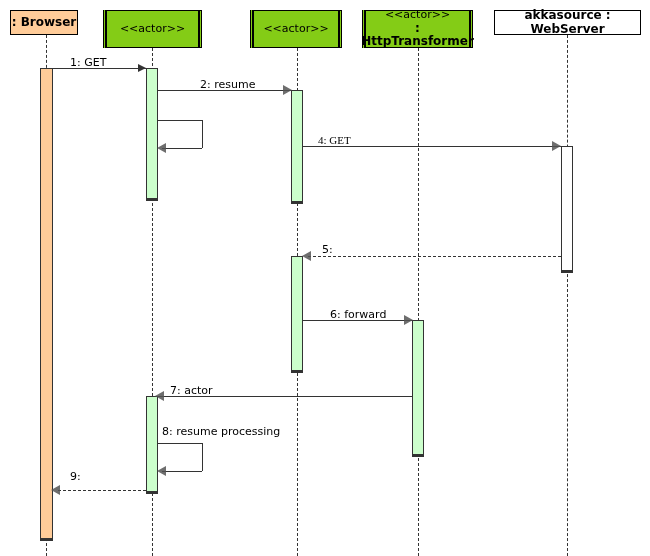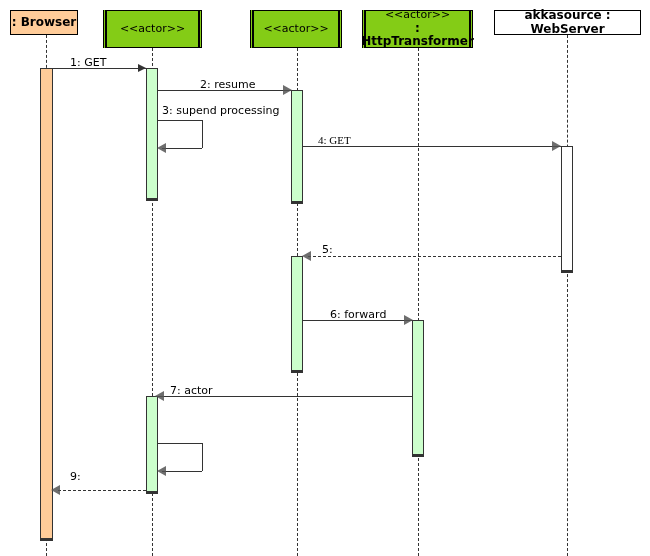--- a/index.html
+++ b/index.html
@@ -168,21 +168,20 @@
   <div class="msglabel" style="left:70px; top:56px;">1: GET</div>
 
   <div class="msgline" style="left:158px; top:90px; width:133px;"></div>
   <div class="arrowhead open-right" style="left:283px; top:85px;"></div>
   <div class="msglabel" style="left:200px; top:78px;">2: resume</div>
 
   <div class="msgline" style="left:158px; top:120px; width:44px;"></div>
   <div class="vline" style="left:202px; top:120px; height:28px;"></div>
   <div class="msgline" style="left:162px; top:148px; width:40px;"></div>
   <div class="arrowhead open-left" style="left:157px; top:143px;"></div>
-  <div class="msglabel" style="left:162px; top:104px;">3: supend processing</div>
 
   <div class="msgline" style="left:303px; top:146px; width:258px;"></div>
   <div class="arrowhead open-right" style="left:552px; top:141px;"></div>
   <div class="msglabel" style="left:318px; top:134px;font-family:Liberation Serif, serif;">4: GET</div>
 
   <div class="msgline ret" style="left:308px; top:256px; width:253px;"></div>
   <div class="arrowhead open-left" style="left:302px; top:251px;"></div>
   <div class="msglabel" style="left:322px; top:243px;">5:</div>
 
   <div class="msgline" style="left:303px; top:320px; width:109px;"></div>
@@ -190,18 +189,19 @@
   <div class="msglabel" style="left:330px; top:308px;">6: forward</div>
 
   <div class="msgline" style="left:158px; top:396px; width:254px;"></div>
   <div class="arrowhead open-left" style="left:155px; top:391px;"></div>
   <div class="msglabel" style="left:170px; top:384px;">7: actor</div>
 
   <div class="msgline" style="left:158px; top:443px; width:44px;"></div>
   <div class="vline" style="left:202px; top:443px; height:28px;"></div>
   <div class="msgline" style="left:162px; top:471px; width:40px;"></div>
   <div class="arrowhead open-left" style="left:157px; top:466px;"></div>
+  <div class="msglabel" style="left:162px; top:425px;">8: resume processing</div>
 
   <div class="msgline ret" style="left:58px; top:490px; width:88px;"></div>
   <div class="arrowhead open-left" style="left:51px; top:485px;"></div>
   <div class="msglabel" style="left:70px; top:470px;">9:</div>
 
 </div>
 
 </body></html>

